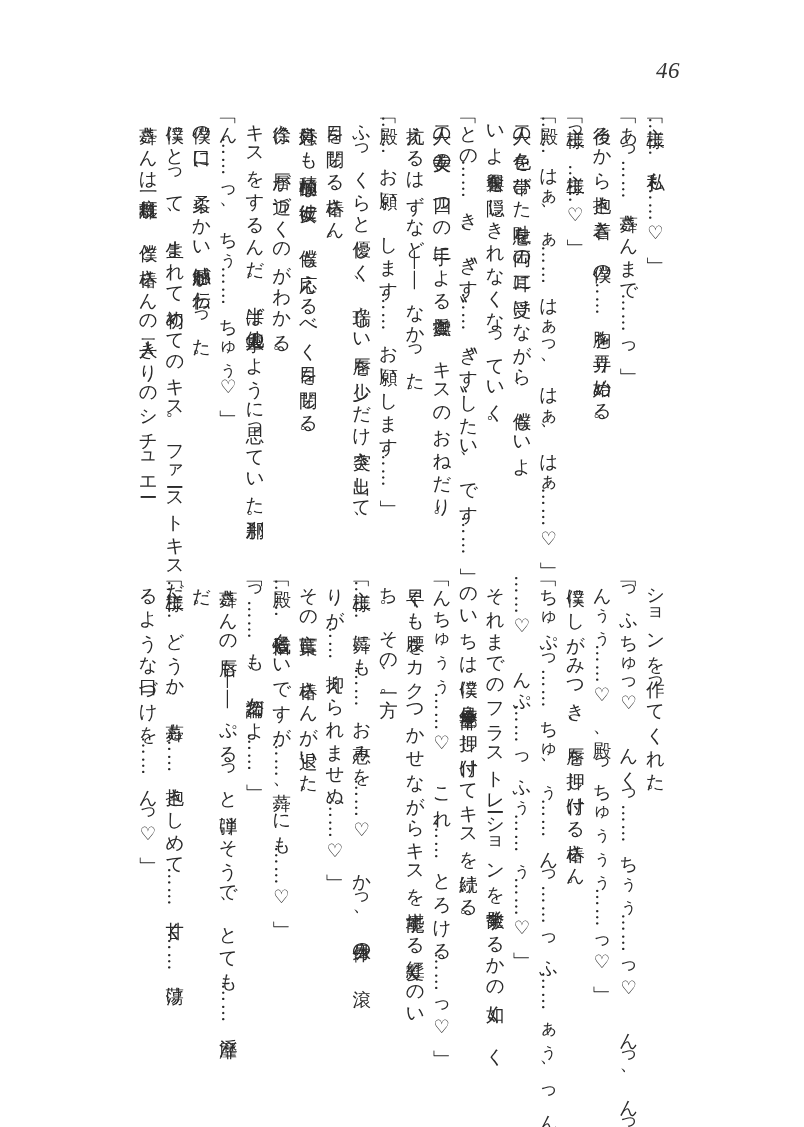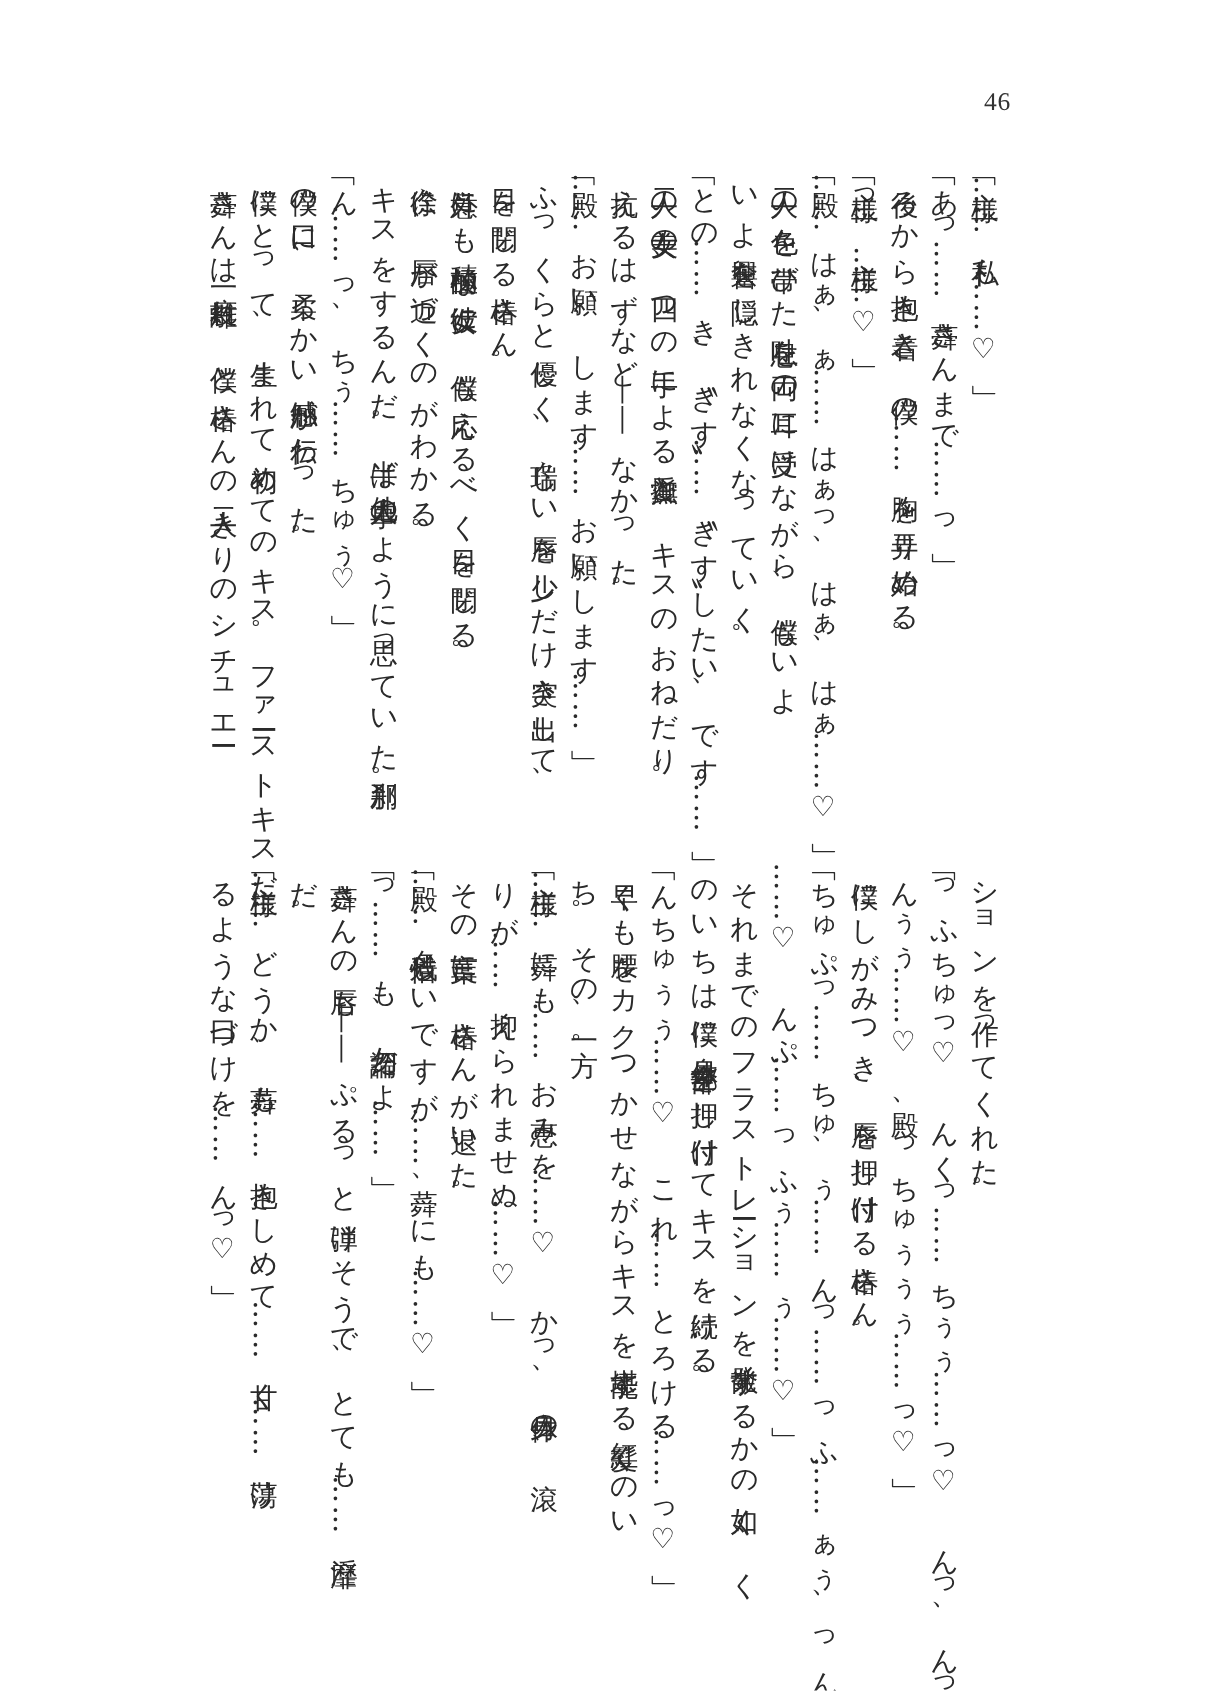--- a/index.html
+++ b/index.html
@@ -14,23 +14,24 @@
       overflow: hidden;
       font-family: "DejaVu Serif", "Liberation Serif", serif;
       color: #2a2a2a;
     }
     .page-number {
       position: absolute;
       top: 58px;
       left: 656px;
       width: 40px;
       font-family: "Liberation Serif", "DejaVu Serif", serif;
-      font-size: 17px;
+      font-size: 23px;
       color: #333;
       letter-spacing: 0.5px;
+      font-style: italic;
     }
     .tier {
       position: absolute;
       right: 136px;
       width: 534px;
       writing-mode: vertical-rl;
       -webkit-writing-mode: vertical-rl;
       font-size: 18.5px;
       line-height: 26.7px;
       letter-spacing: 1.7px;

